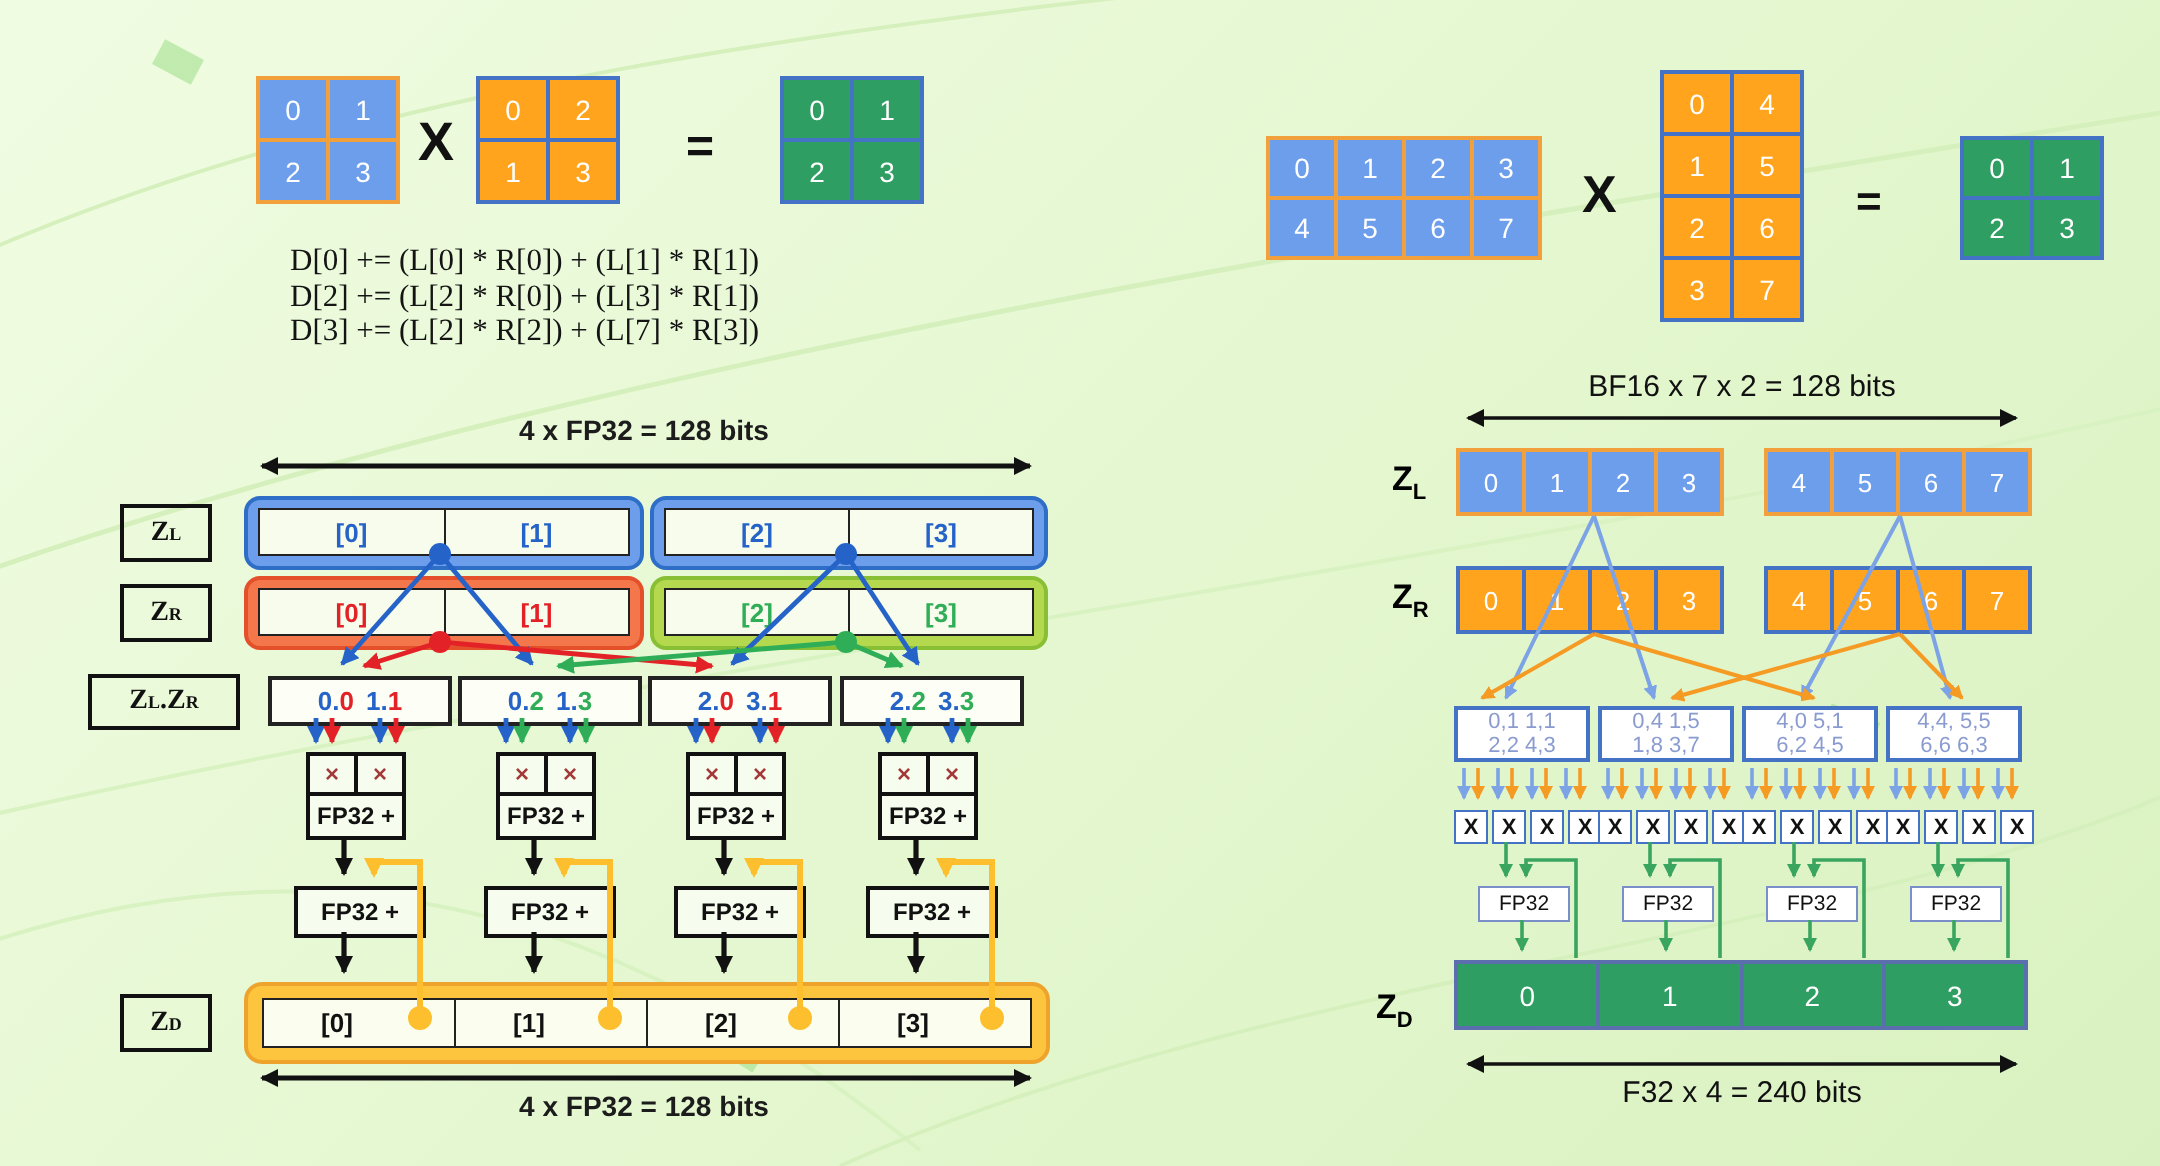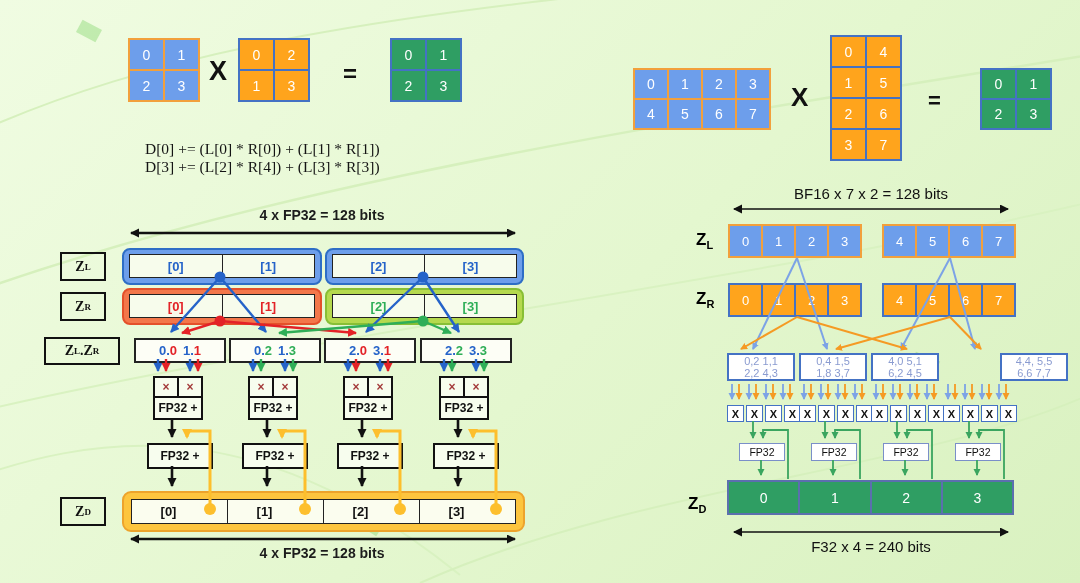--- a/index.html
+++ b/index.html
@@ -99,23 +99,24 @@
     <div class="mc c-orange">3</div>
   </div>
   <div class="op" style="left:343px;top:60px;font-size:24px;">=</div>
   <div class="mtx bd-blue" style="left:390px;top:38px;grid-template-columns:repeat(2,33px);grid-auto-rows:29px;">
     <div class="mc c-green">0</div>
     <div class="mc c-green">1</div>
     <div class="mc c-green">2</div>
     <div class="mc c-green">3</div>
   </div>
 
-  <div class="formulas" style="left:145px;top:122px;margin-top:18px;">
+  <div class="formulas" style="left:145px;top:122px;">
     <div>D[0] += (L[0] * R[0]) + (L[1] * R[1])</div>
-    <div>D[3] += (L[2] * R[4]) + (L[3] * R[3])</div>
+    <div>D[2] += (L[2] * R[0]) + (L[3] * R[1])</div>
+    <div>D[3] += (L[2] * R[2]) + (L[7] * R[3])</div>
   </div>
 
   <div class="wlabel wl-left" style="left:124px;top:207px;width:396px;">4 x FP32 = 128 bits</div>
   <div class="wlabel wl-left" style="left:124px;top:545px;width:396px;">4 x FP32 = 128 bits</div>
 
   <div class="lblbox" style="left:60px;top:252px;width:42px;height:25px;">
     <span>Z</span>
       <sub>L</sub>
     </div>
   <div class="lblbox" style="left:60px;top:292px;width:42px;height:25px;">
@@ -299,34 +300,34 @@
     <div class="vc c-orange">3</div>
   </div>
   <div class="vec bd-blue" style="left:882px;top:283px;">
     <div class="vc c-orange">4</div>
     <div class="vc c-orange">5</div>
     <div class="vc c-orange">6</div>
     <div class="vc c-orange">7</div>
   </div>
 
   <div class="rpb" style="left:727px;">
-    <div>0,2 1,1</div>
+    <div>0,1 1,1</div>
       <div>2,2 4,3</div>
     </div>
   <div class="rpb" style="left:799px;">
     <div>0,4 1,5</div>
       <div>1,8 3,7</div>
     </div>
   <div class="rpb" style="left:871px;">
     <div>4,0 5,1</div>
       <div>6,2 4,5</div>
     </div>
-  <div class="rpb" style="left:1000px;">
+  <div class="rpb" style="left:943px;">
     <div>4,4, 5,5</div>
-      <div>6,6 7,7</div>
+      <div>6,6 6,3</div>
     </div>
 
   <div class="xgrp" style="left:727px;">
     <div class="xb">X</div>
     <div class="xb">X</div>
     <div class="xb">X</div>
     <div class="xb">X</div>
   </div>
   <div class="xgrp" style="left:799px;">
     <div class="xb">X</div>

